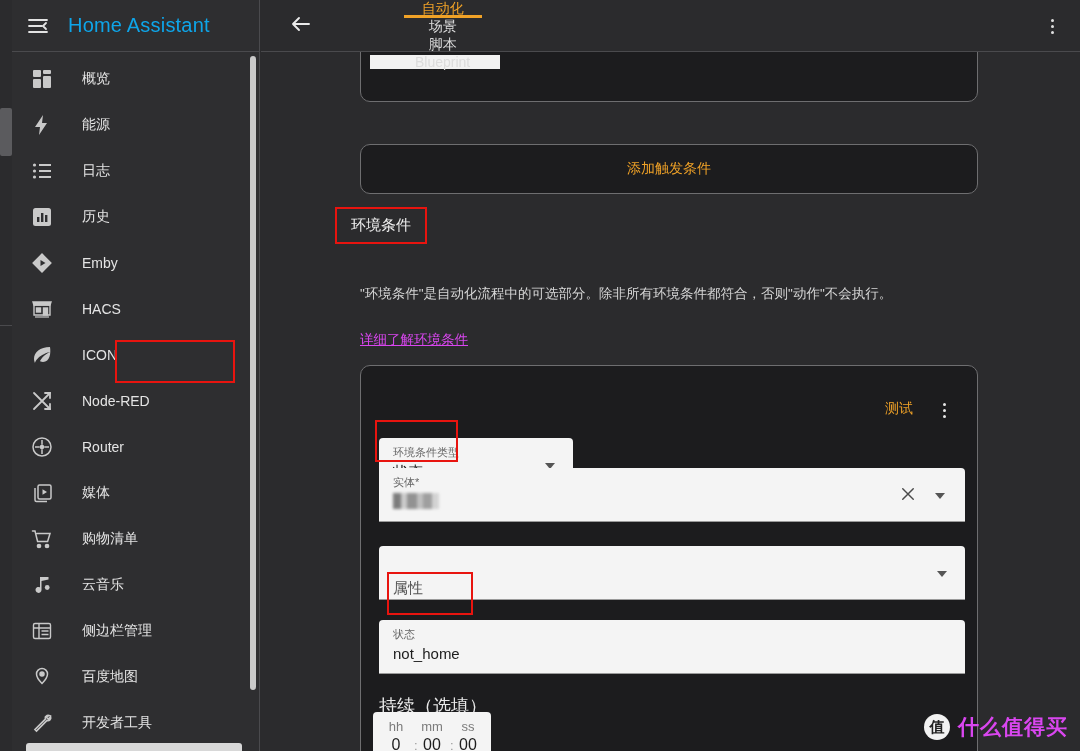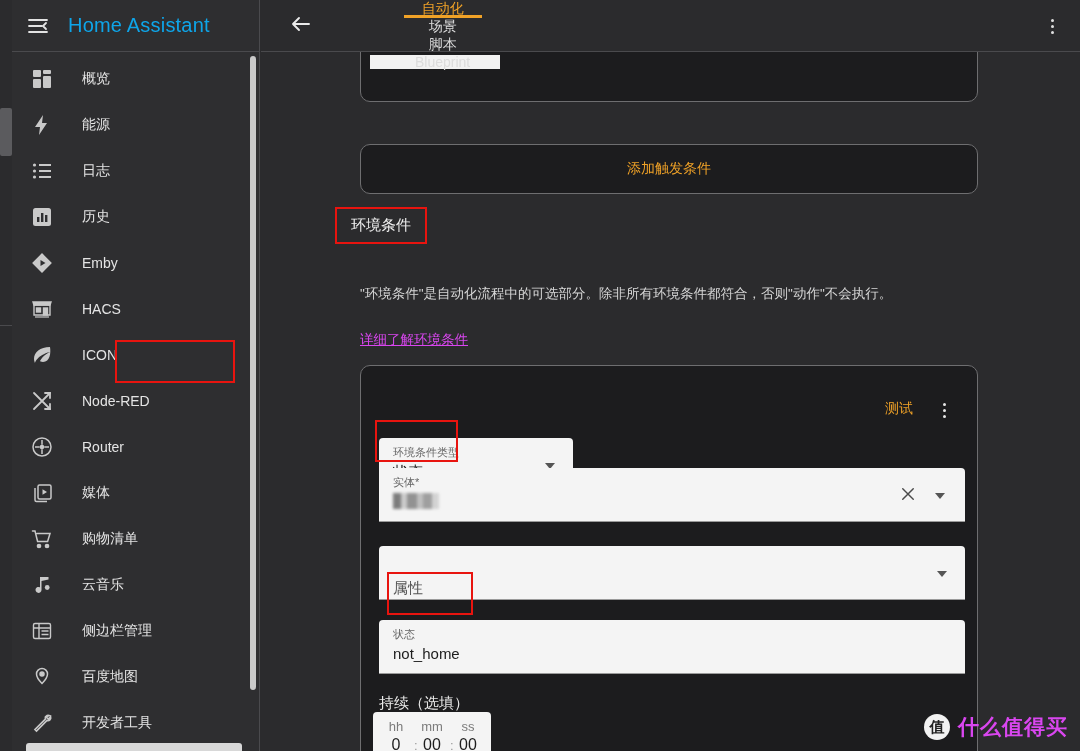--- a/index.html
+++ b/index.html
@@ -206,21 +206,21 @@
 
   
   .annot { position: absolute; border: 2px solid #e8140f; pointer-events: none; }
   .an-type   { left: 115px; top: 340px; width: 120px; height: 43px; }
   .an-entity { left: 375px; top: 420px; width: 83px; height: 42px; }
   .an-state  { left: 387px; top: 572px; width: 86px; height: 43px; }
 
   
   .duration-label {
     position: absolute; left: 18px; top: 328px;
-    color: #e9e9e9; font-size: 15px;
+    color: #e9e9e9; font-size: 18px;
   }
   .duration-box {
     position: absolute; left: 12px; top: 346px;
     width: 118px; height: 56px;
     background: #f4f4f4; border-radius: 4px 4px 0 0;
     border-bottom: 1px solid #9a9a9a;
   }
   .dur-col {
     position: absolute; top: 8px; text-align: center; width: 30px;
   }

